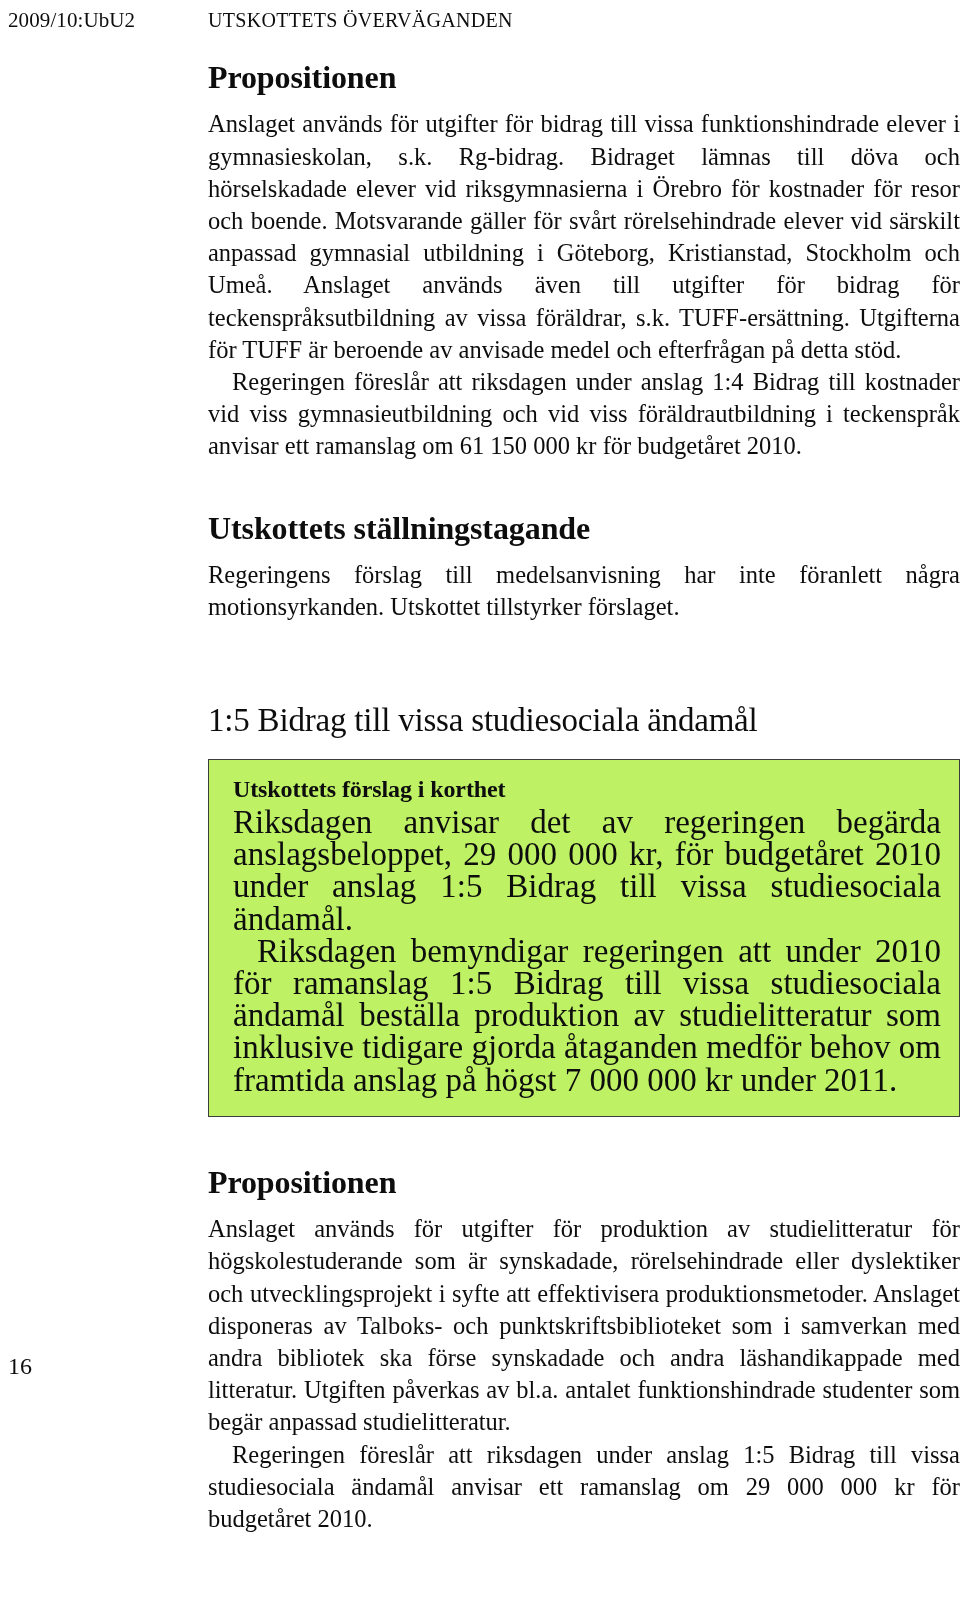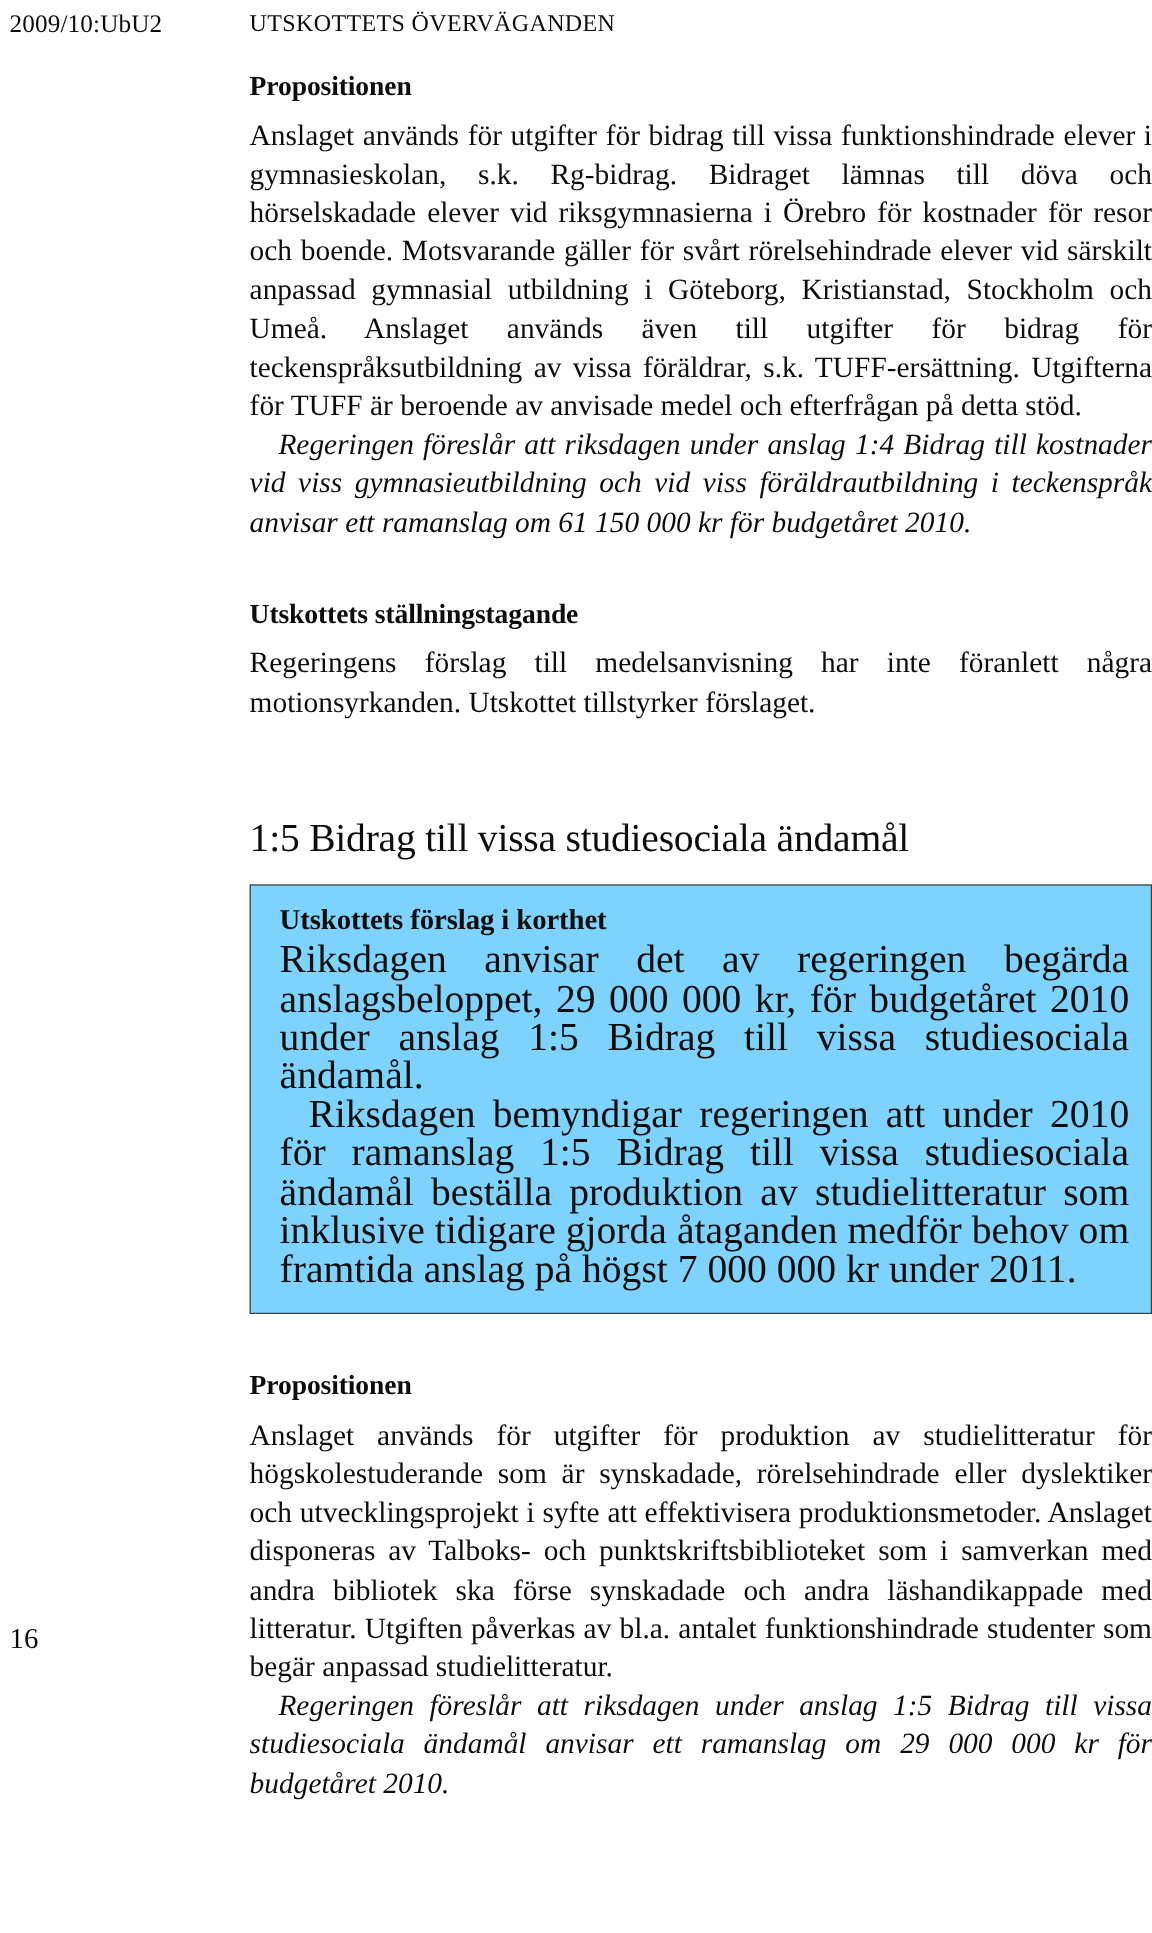--- a/index.html
+++ b/index.html
@@ -52,21 +52,21 @@
 
   
   .col {
     position: absolute;
     left: 208px;
     top: 58px;
     width: 752px;
   }
 
   h2.sub {
-    font-size: 23px;
+    font-size: 32px;
     font-weight: bold;
     margin: 0 0 12px 0;
     line-height: 1.2;
     letter-spacing: -0.1px;
   }
 
   h1.major {
     font-size: 33px;
     font-weight: normal;
     margin: 0;
@@ -75,33 +75,33 @@
   }
 
   p.body {
     font-size: 24.5px;
     line-height: 32.2px;
     margin: 0;
     text-align: justify;
     text-justify: inter-word;
     hyphens: manual;
   }
-  p.body.indent { text-indent: 24px; font-style: italic; }
+  p.body.indent { text-indent: 24px; }
 
   .spacer-lg { height: 46px; }
   .spacer-md { height: 32px; }
   .spacer-sm { height: 18px; }
 
   
   .boxwrap {
     border: 1.5px solid #3d3d3d;
     padding: 14px 18px 20px 24px;
     box-sizing: border-box;
     width: 752px;
-    background: #7dd3fc;
+    background: #bef264;
   }
   .boxwrap h3 {
     font-size: 24px;
     font-weight: bold;
     margin: 0 0 2px 0;
     line-height: 1.25;
     letter-spacing: -0.1px;
   }
   .boxwrap p {
     font-size: 33px;

